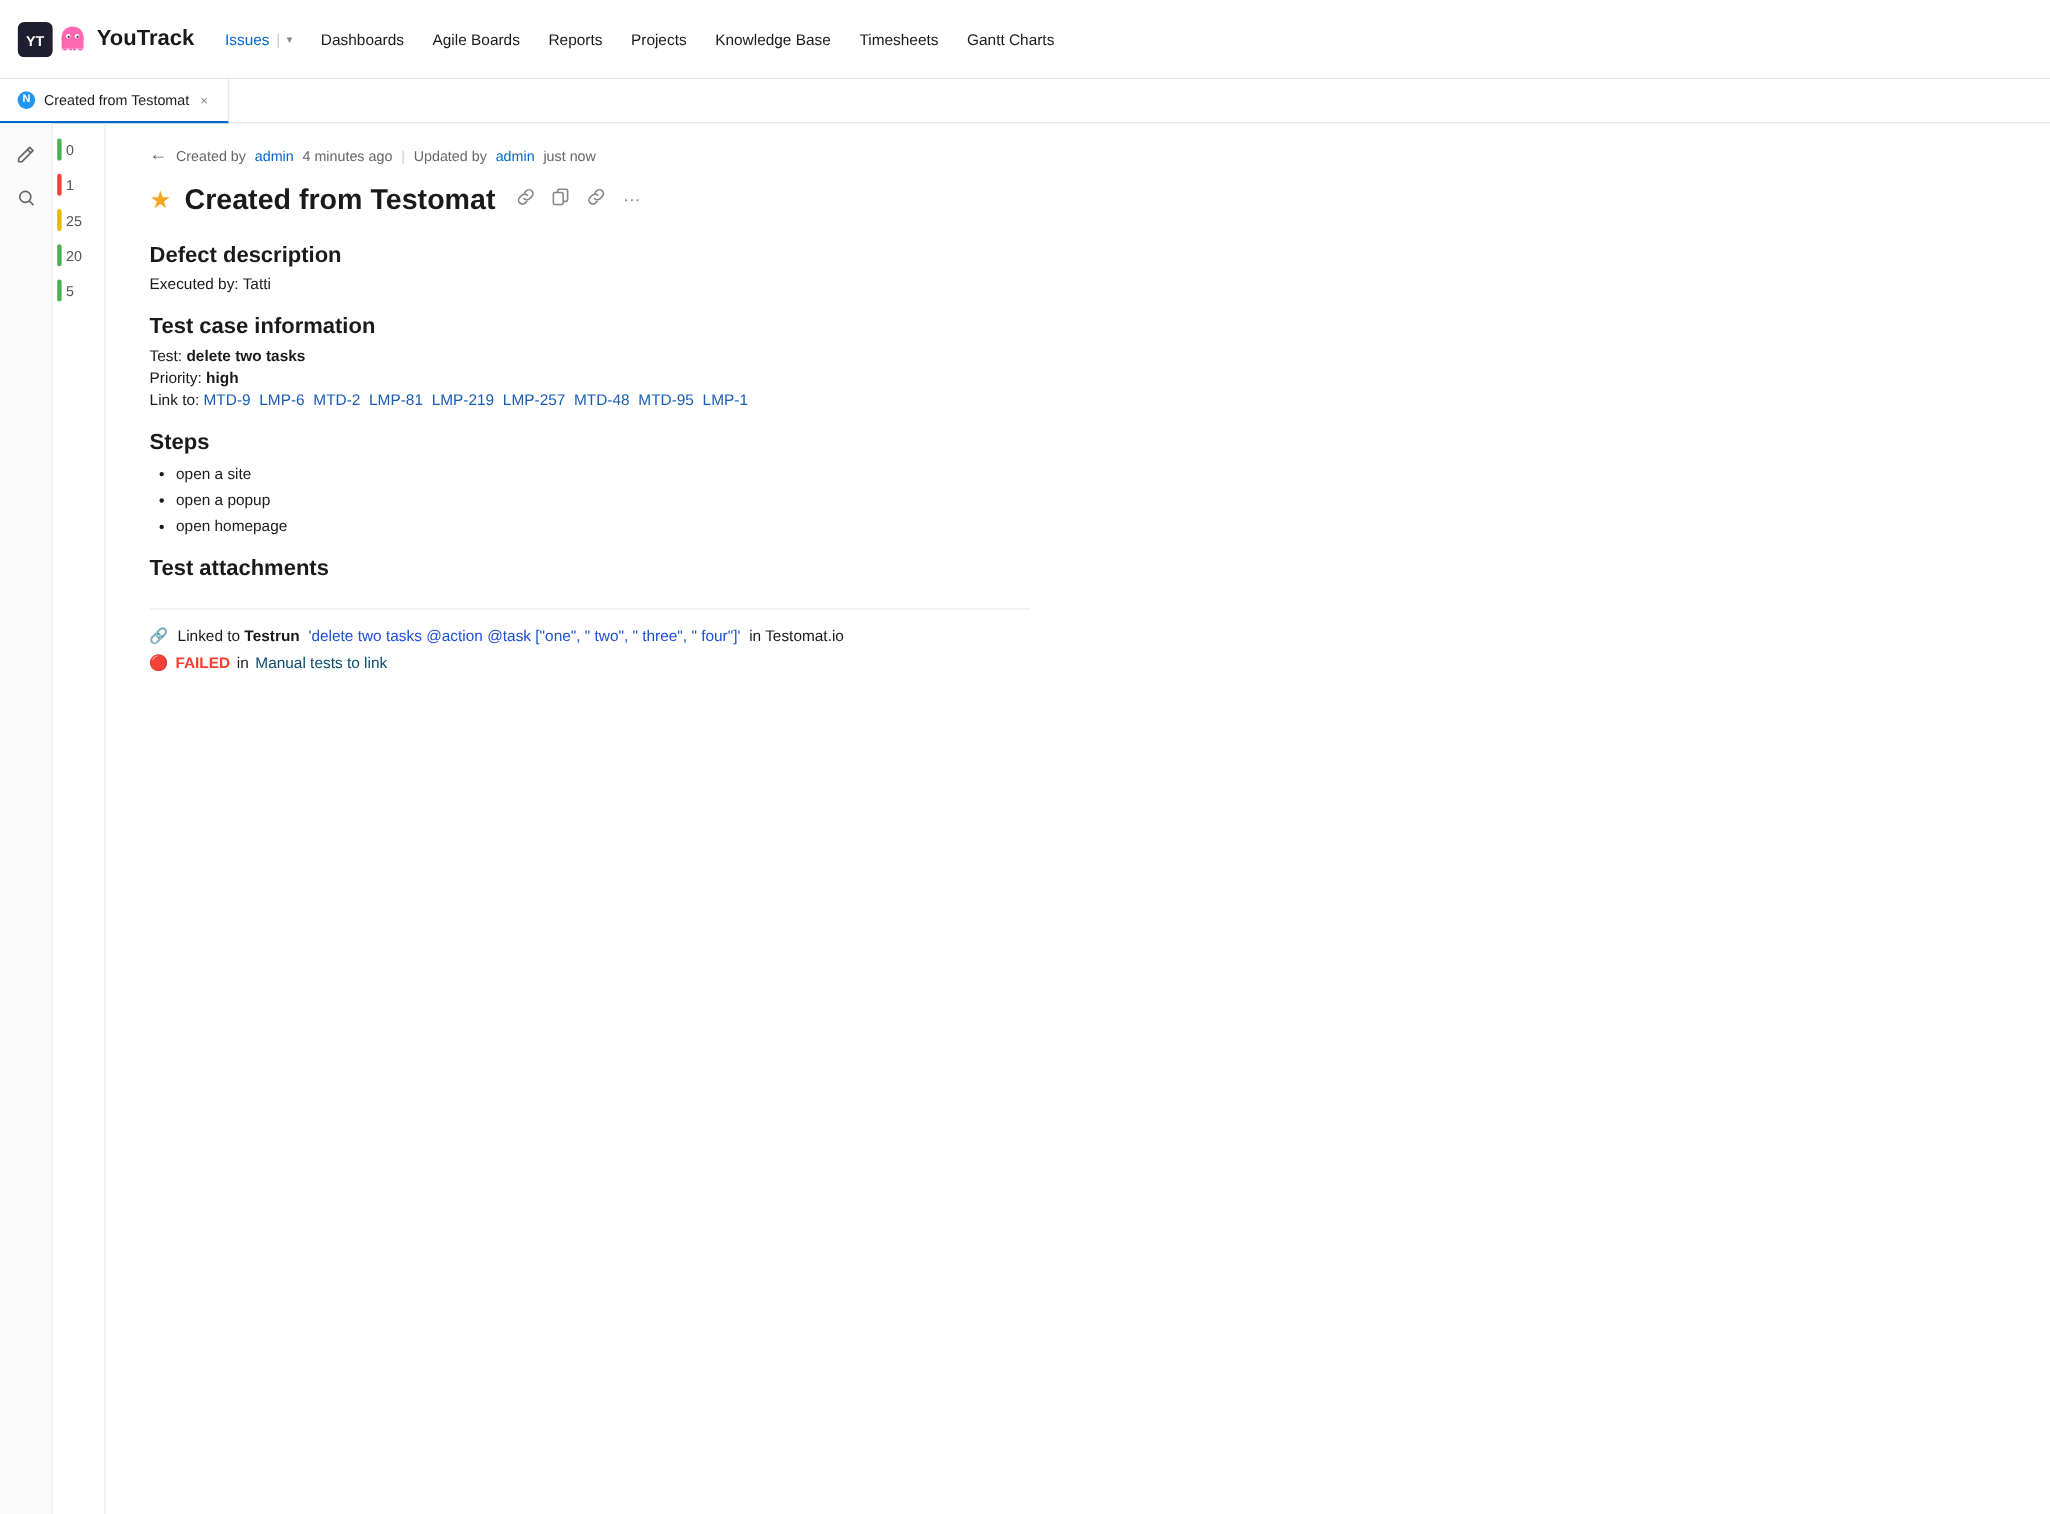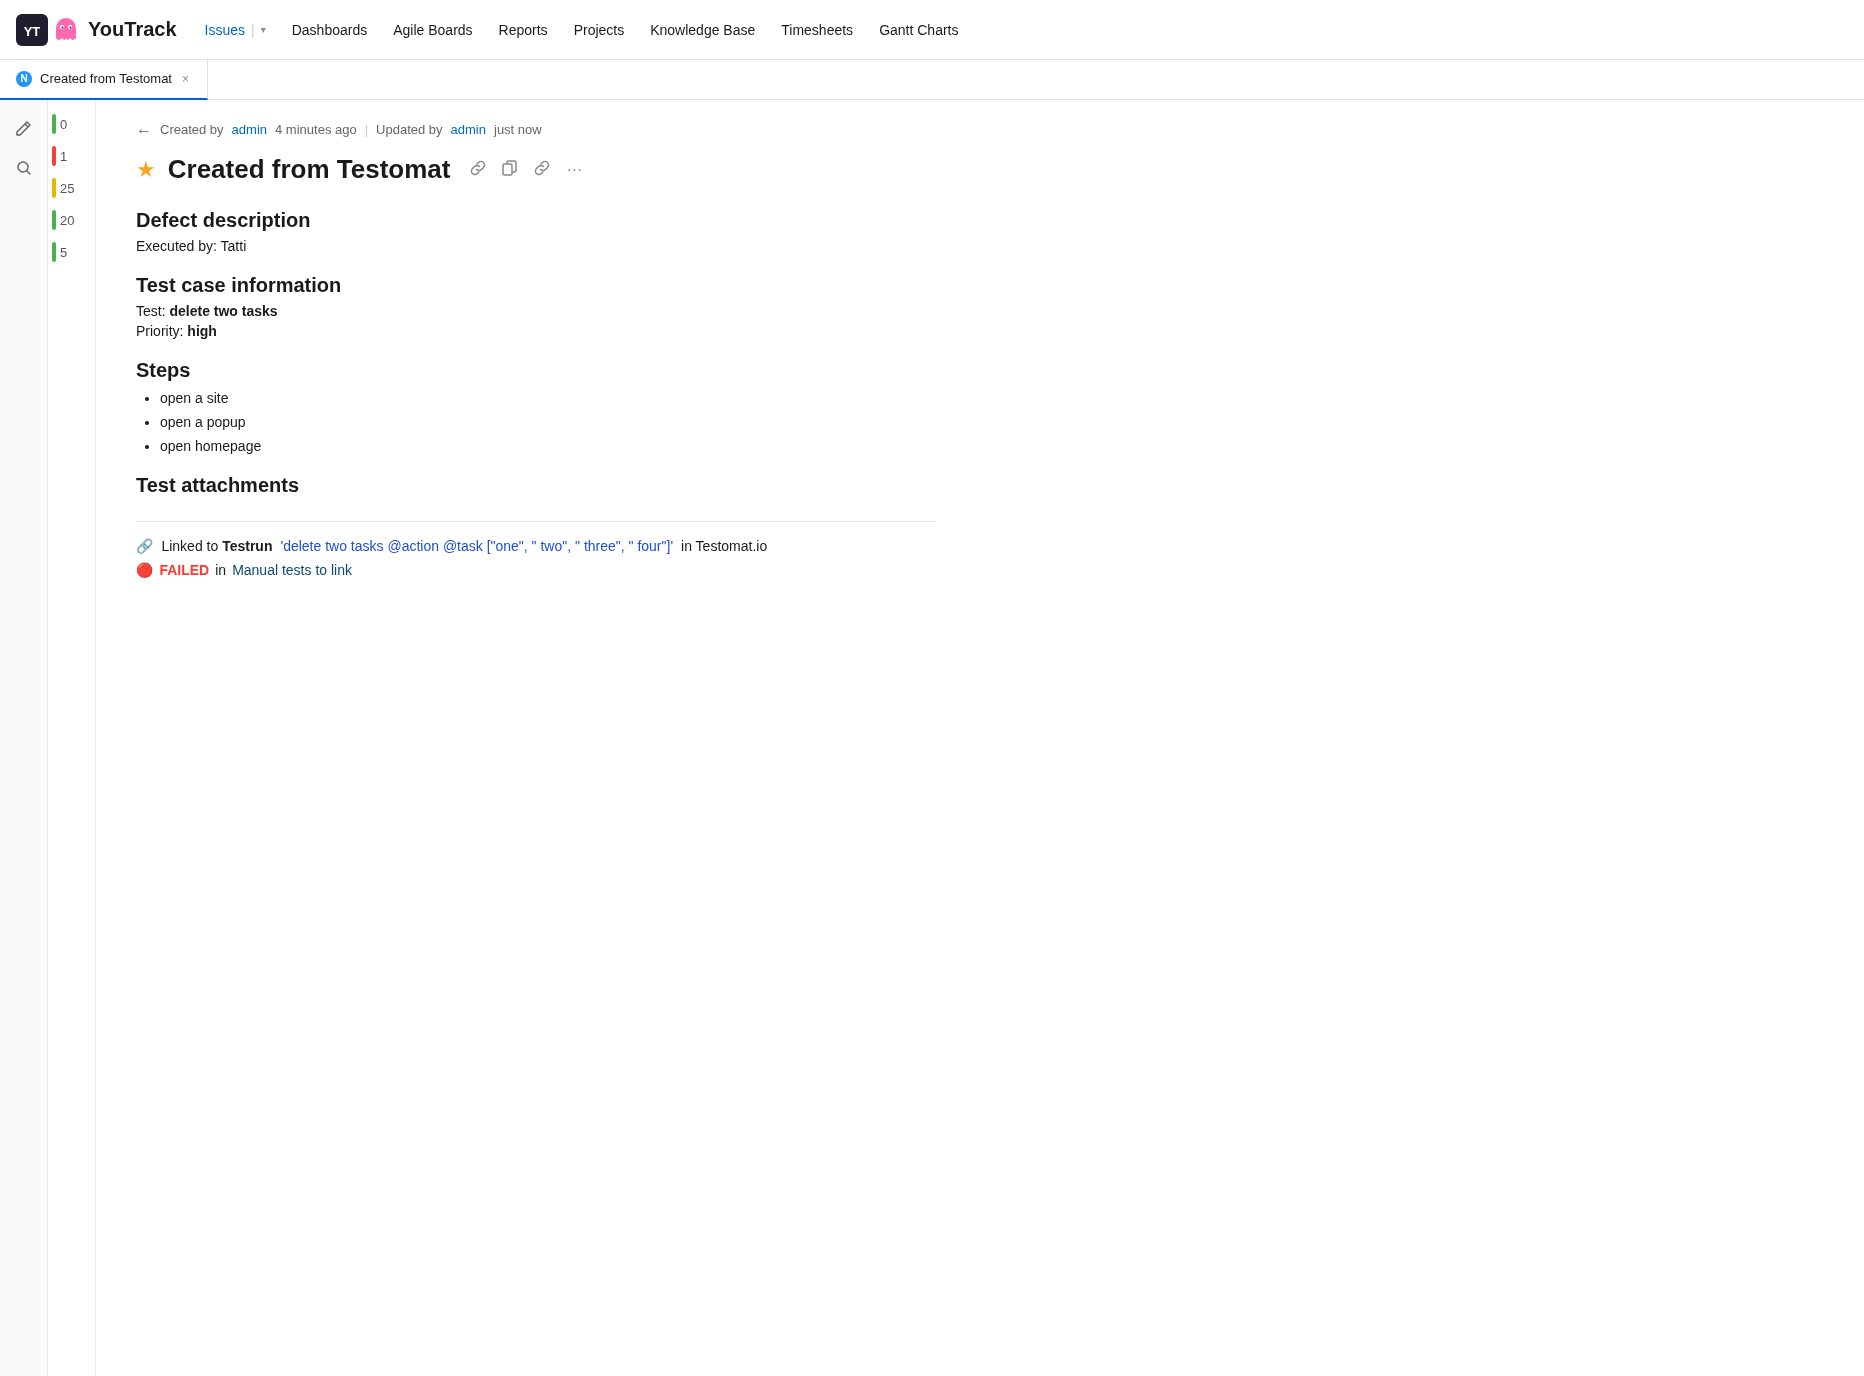--- a/index.html
+++ b/index.html
@@ -2,21 +2,21 @@
 <html><head>
   <meta charset="utf-8">
   <style>
     * { box-sizing: border-box; margin: 0; padding: 0; }
     body { font-family: -apple-system, BlinkMacSystemFont, 'Segoe UI', sans-serif; font-size: 14px; color: #1a1a1a; background: #fff; }
 
     
     .top-nav {
       display: flex;
       align-items: center;
-      height: 60px;
+      height: 72px;
       border-bottom: 1px solid #e0e0e0;
       padding: 0 16px;
       gap: 4px;
       background: #fff;
     }
     .nav-logo {
       display: flex;
       align-items: center;
       gap: 8px;
       margin-right: 12px;
@@ -424,20 +424,32 @@
       <div class="section-heading">Defect description</div>
       <div class="section-text">Executed by: Tatti</div>
 
       <div class="section-heading">Test case information</div>
       <div class="section-text">
         <span>Test: </span><span class="bold">delete two tasks</span>
       </div>
       <div class="section-text">
         <span>Priority: </span><span class="bold">high</span>
       </div>
+      <div class="links-row">
+        <span>Link to: </span>
+        <a>MTD-9</a>
+        <a>LMP-6</a>
+        <a>MTD-2</a>
+        <a>LMP-81</a>
+        <a>LMP-219</a>
+        <a>LMP-257</a>
+        <a>MTD-48</a>
+        <a>MTD-95</a>
+        <a>LMP-1</a>
+      </div>
 
       <div class="section-heading">Steps</div>
       <ul class="steps-list">
         <li>open a site</li>
         <li>open a popup</li>
         <li>open homepage</li>
       </ul>
 
       <div class="section-heading">Test attachments</div>
 

